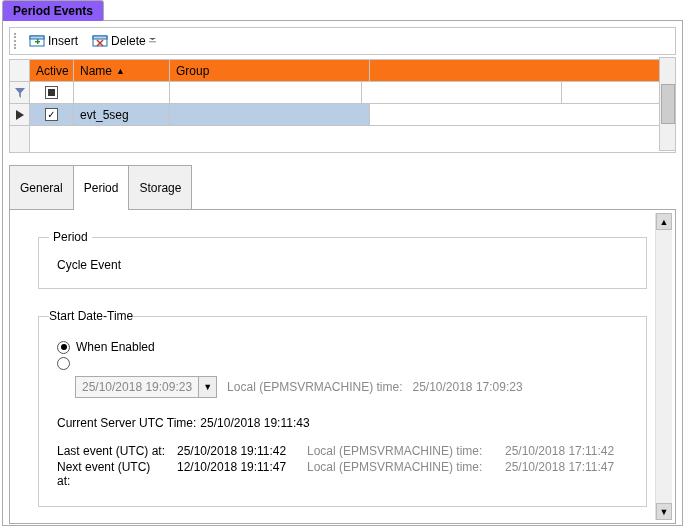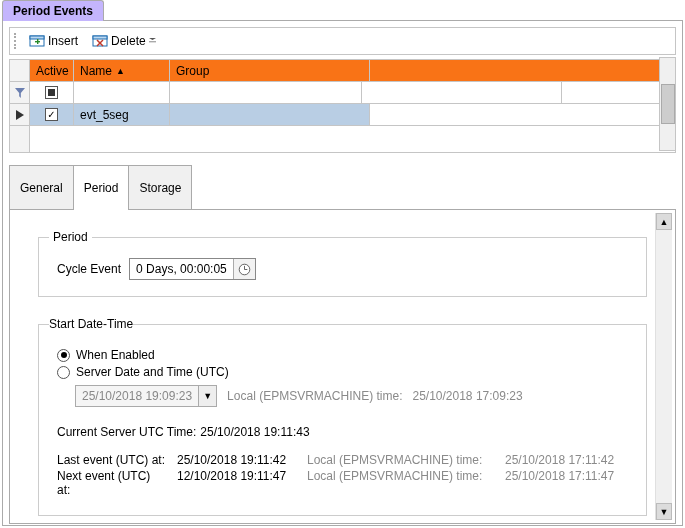--- a/index.html
+++ b/index.html
@@ -1,20 +1,20 @@
 <!DOCTYPE html>
 <html><head>
 <meta charset="utf-8">
 <style>
 * { box-sizing: border-box; margin: 0; padding: 0; }
 body { font-family: "Segoe UI", Tahoma, sans-serif; font-size: 12px; background: #fff; color: #000; width: 685px; height: 528px; overflow: hidden; position: relative; }
 
 
 .outer-tab-strip { display: flex; padding-left: 2px; }
-.outer-tab { border: 1px solid #aaa; border-bottom: none; padding: 3px 10px; background: #c4b5fd; font-weight: bold; font-size: 12px; border-radius: 3px 3px 0 0; position: relative; z-index: 2; }
+.outer-tab { border: 1px solid #aaa; border-bottom: none; padding: 3px 10px; background: #8b5cf6; font-weight: bold; font-size: 12px; border-radius: 3px 3px 0 0; position: relative; z-index: 2; }
 .outer-panel { border: 1px solid #aaa; margin: 0 2px 2px 2px; padding: 6px; height: 506px; position: relative; margin-top: -1px; }
 
 
 .toolbar-wrap { border: 1px solid #c5c5c5; padding: 2px; display: flex; align-items: center; gap: 4px; }
 .toolbar-grip { width: 4px; height: 16px; border-left: 2px dotted #aaa; margin: 0 2px; }
 .tb-btn { display: flex; align-items: center; gap: 3px; padding: 2px 4px; cursor: pointer; border: 1px solid transparent; }
 .tb-icon { width: 16px; height: 16px; }
 .tb-drop { width: 8px; display: inline-flex; justify-content: center; }
 
 
@@ -175,45 +175,34 @@
     <div class="inner-tab">General</div>
     <div class="inner-tab active">Period</div>
     <div class="inner-tab">Storage</div>
   </div>
   <div class="inner-panel">
 
     <fieldset class="period-box">
       <legend>Period</legend>
       <div class="cycle-row">
         <span>Cycle Event</span>
-        <div class="cycle-input">
-          <span>0 Days, 00:00:05</span>
-          <div class="clock-btn">
-            <svg width="13" height="13" viewBox="0 0 16 16">
-                <circle cx="8" cy="8" r="6.5" fill="#fff" stroke="#444"></circle>
-                <line x1="8" y1="8" x2="8" y2="3.5" stroke="#444"></line>
-                <line x1="8" y1="8" x2="11.5" y2="8" stroke="#444"></line>
-              </svg>
-          </div>
-        </div>
       </div>
     </fieldset>
 
     <fieldset class="sdt-box">
       <legend>Start Date-Time</legend>
 
       <div class="radio-row">
         <div class="radio">
             <div class="dot"></div>
           </div>
         <span>When Enabled</span>
       </div>
       <div class="radio-row">
         <div class="radio"></div>
-        <span>Server Date and Time (UTC)</span>
       </div>
 
       <div class="dt-row">
         <div class="dt-input">
           <span>25/10/2018 19:09:23</span>
           <div class="dd-btn">▼</div>
         </div>
         <span class="grey">Local (EPMSVRMACHINE) time:</span>
         <span class="grey">25/10/2018 17:09:23</span>
       </div>

